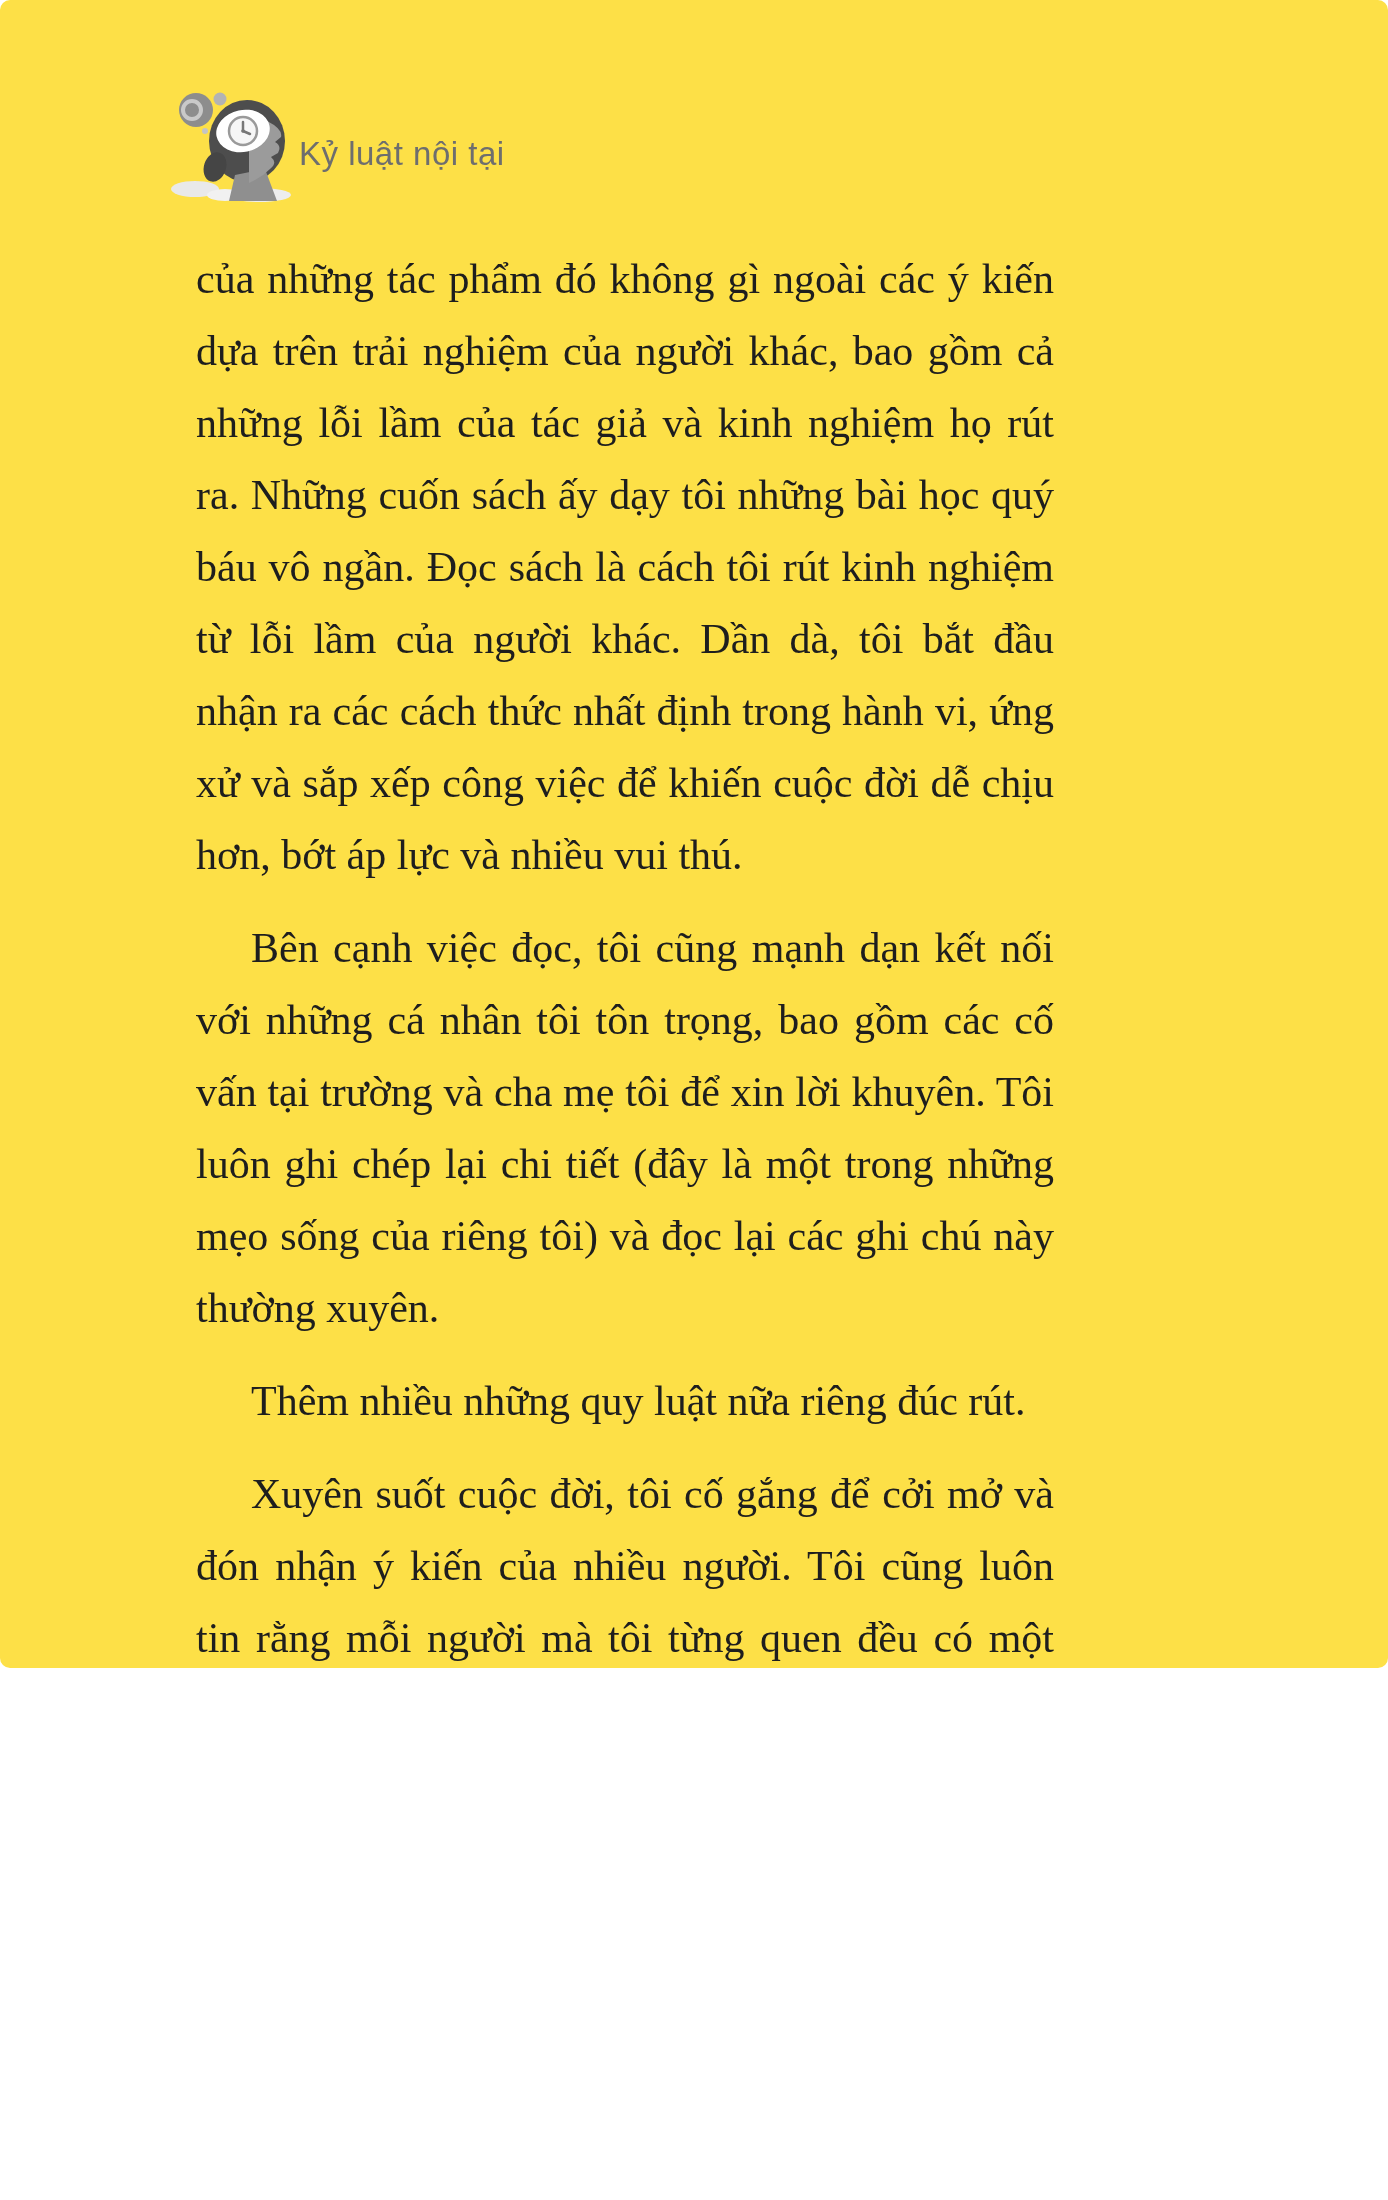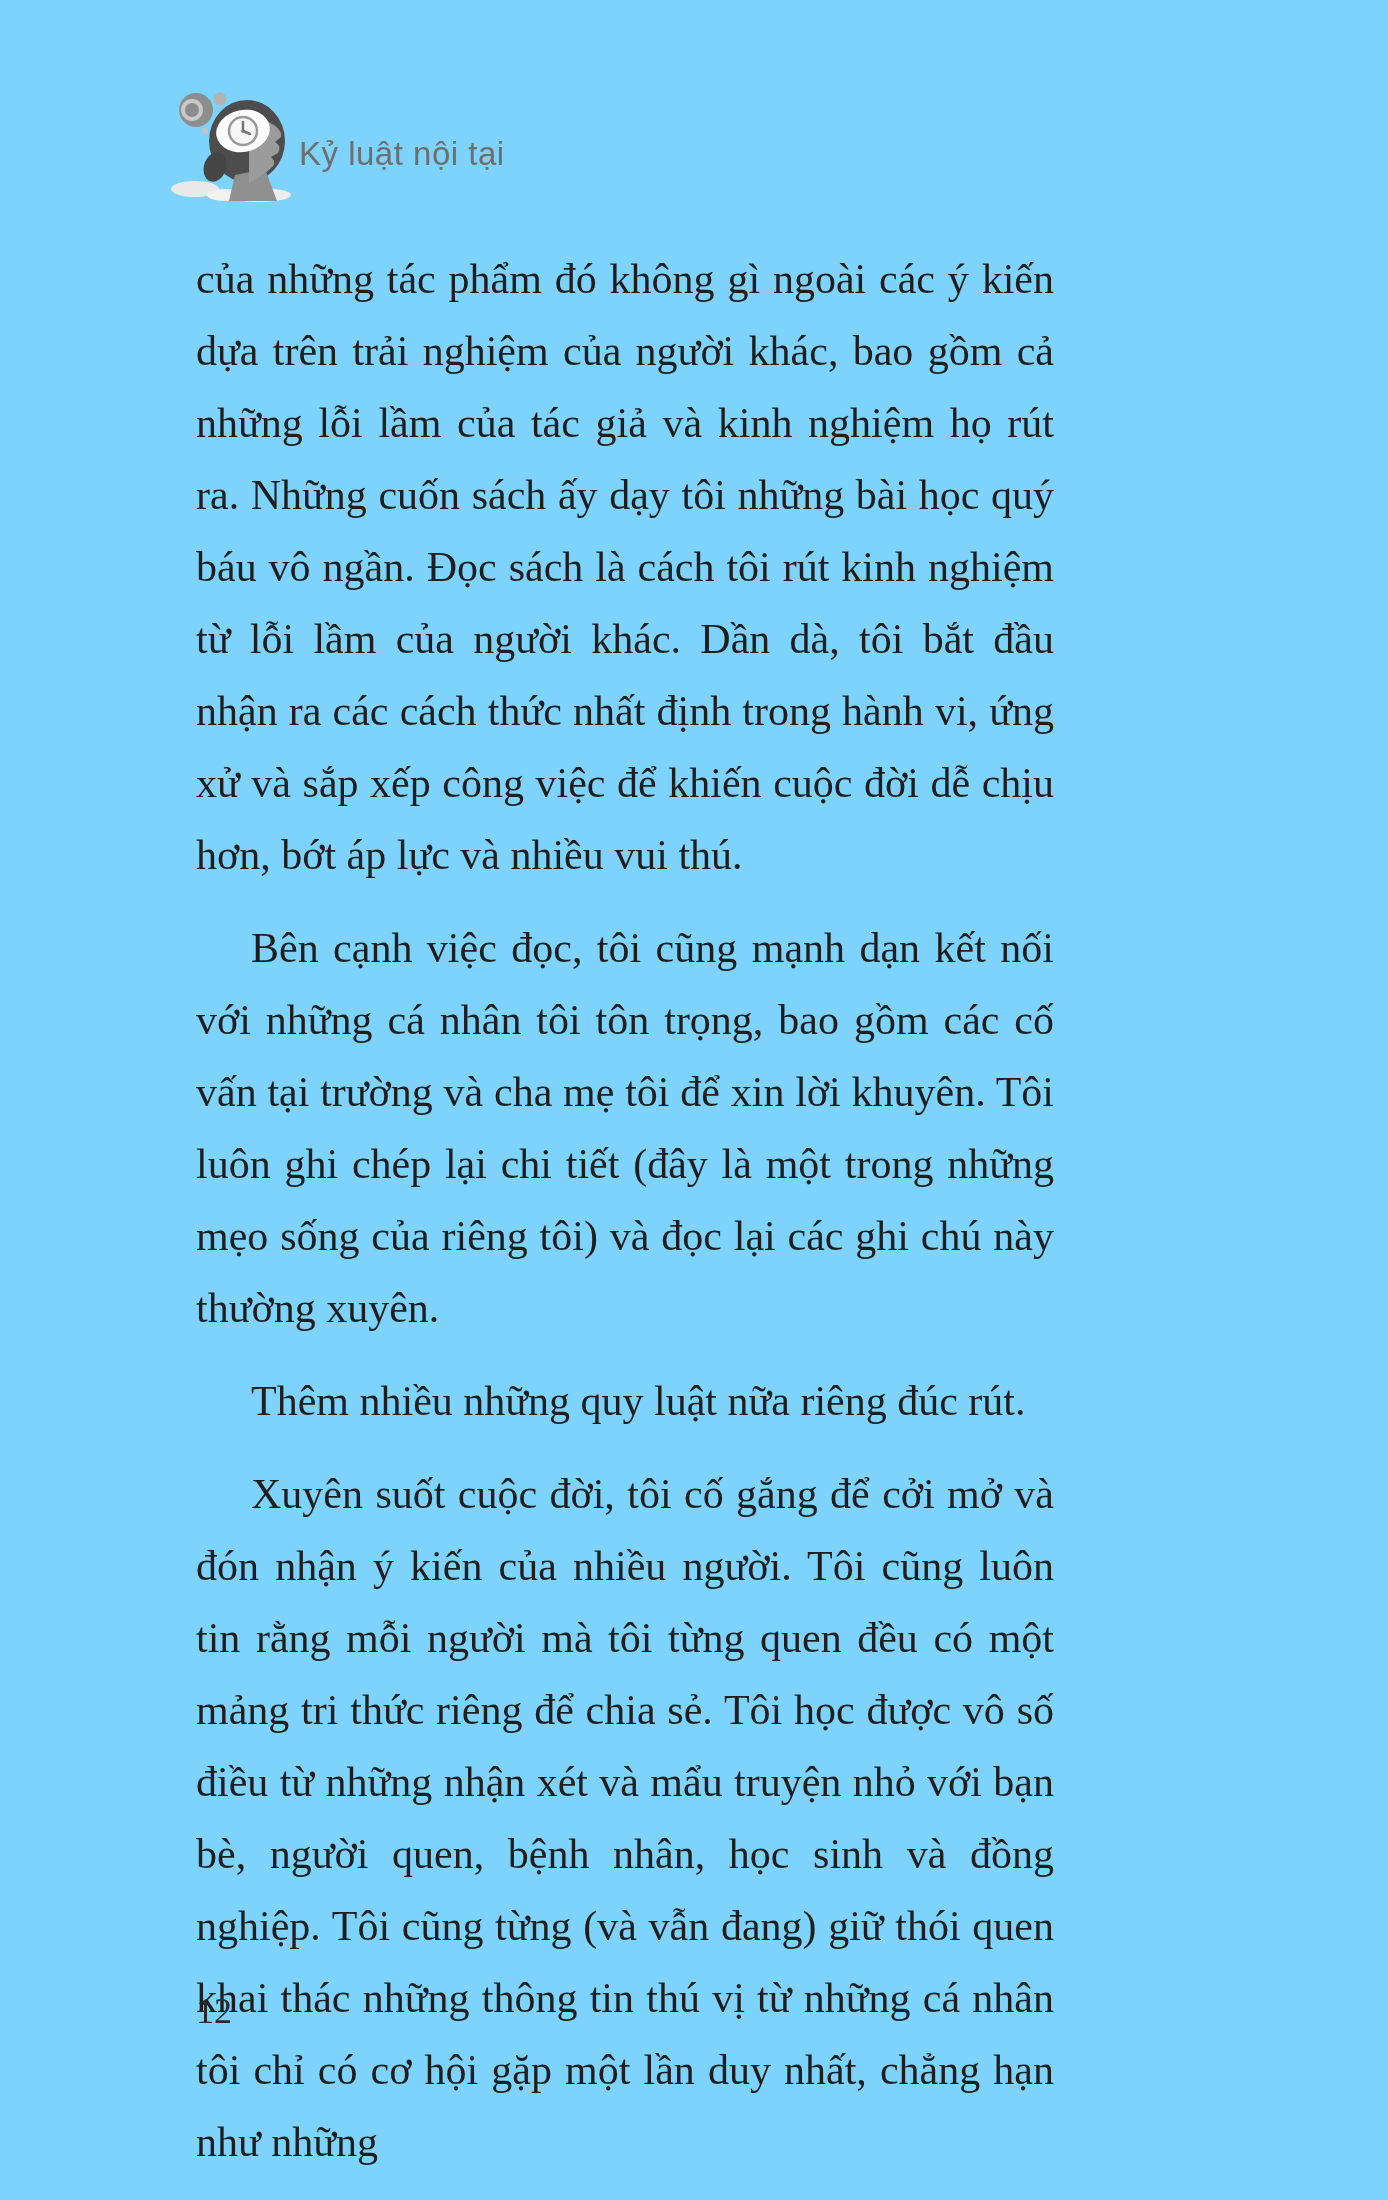--- a/index.html
+++ b/index.html
@@ -1,22 +1,23 @@
 <!DOCTYPE html>
 <html lang="vi"><head>
 <meta charset="utf-8">
 <style>
   html, body { margin: 0; padding: 0; background: #ffffff; }
   .page {
     position: relative;
     width: 1388px;
-    height: 2200px;
-    background: #7dd3fc;
+    height: 1668px;
+    background: #fde047;
     overflow: hidden;
     font-family: "Liberation Serif", "DejaVu Serif", serif;
+    border-radius: 10px;
   }
   .page-header {
     position: absolute;
     left: 163px;
     top: 76px;
     height: 128px;
     display: flex;
     align-items: center;
   }
   .logo {

